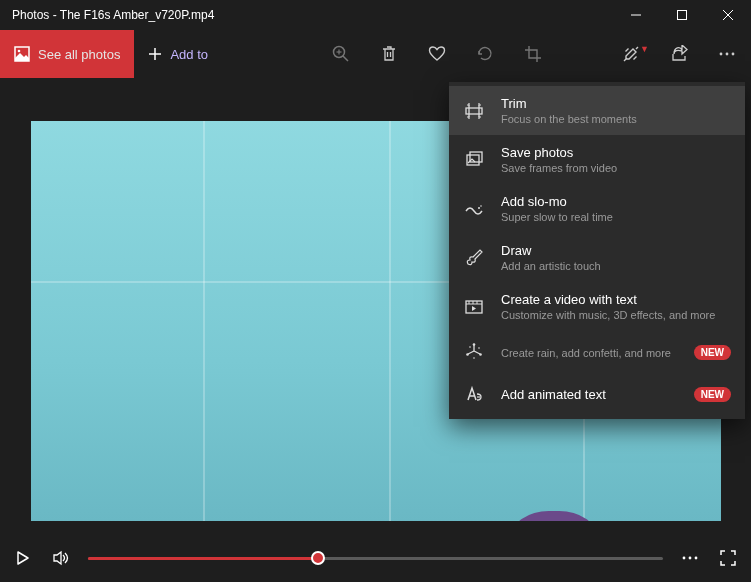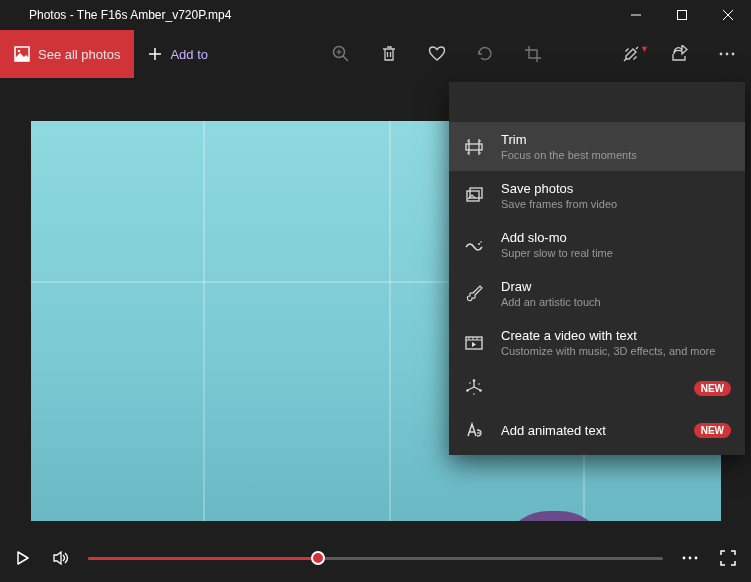--- a/index.html
+++ b/index.html
@@ -1,18 +1,18 @@
 <!DOCTYPE html>
 <html><head>
 <meta charset="utf-8">
 <style>
   * { margin: 0; padding: 0; box-sizing: border-box; font-family: "Segoe UI", sans-serif; }
   body { width: 751px; height: 582px; background: #1e1e1e; overflow: hidden; position: relative; }
   
-  .titlebar { height: 30px; background: #1e1e1e; display: flex; align-items: center; color: #fff; font-size: 12px; margin-left: 17px; }
+  .titlebar { height: 30px; background: #1e1e1e; display: flex; align-items: center; color: #fff; font-size: 12px; }
   .titlebar-title { padding-left: 12px; flex: 1; }
   .win-controls { display: flex; }
   .win-btn { width: 46px; height: 30px; display: flex; align-items: center; justify-content: center; color: #fff; }
   
   .toolbar { height: 48px; background: #1e1e1e; display: flex; align-items: stretch; }
   .see-all { background: #d13438; color: #e5e5e5; display: flex; align-items: center; padding: 0 14px; font-size: 13px; gap: 8px; }
   .add-to { color: #c4b5fd; display: flex; align-items: center; padding: 0 14px; font-size: 13px; gap: 8px; }
   .toolbar-spacer { flex: 1; }
   .tool-icons { display: flex; align-items: center; }
   .tool-btn { width: 48px; height: 48px; display: flex; align-items: center; justify-content: center; color: #ccc; position: relative; }
@@ -31,21 +31,21 @@
   
   
   .g1 { position: absolute; left: 30px; bottom: -10px; }
   
   
   .g2 { position: absolute; right: 30px; bottom: -10px; }
   .g2-hairtop { width:86px; height:60px; background:#6b4a8a; border-radius:44% 44% 0 0; position:absolute; right:94px; top:-20px; }
   
   .dropdown { position: absolute; top: 82px; right: 6px; width: 296px; background: #2b2b2b; box-shadow: 0 8px 24px rgba(0,0,0,0.6); z-index: 100; padding: 4px 0; }
   .dd-item { display: flex; align-items: center; padding: 10px 14px; gap: 16px; color: #fff; position: relative; }
-  .dd-item.sel { background: #3f3f3f; margin-top: 36px; }
+  .dd-item.sel { background: #3f3f3f; }
   .dd-icon { width: 22px; height: 22px; display: flex; align-items: center; justify-content: center; flex-shrink: 0; color: #ddd; }
   .dd-text { flex: 1; }
   .dd-title { font-size: 13px; color: #fff; }
   .dd-sub { font-size: 11px; color: #9a9a9a; margin-top: 2px; }
   .new-badge { background: #d13438; color: #fff; font-size: 10px; font-weight: 600; padding: 2px 7px; border-radius: 9px; }
   
   .player { position: absolute; bottom: 0; left: 0; right: 0; height: 48px; background: #1e1e1e; display: flex; align-items: center; padding: 0 12px; gap: 16px; color: #fff; }
   .progress { flex: 1; height: 3px; background: #5a5a5a; position: relative; border-radius: 2px; }
   .progress-fill { position: absolute; left: 0; top: 0; bottom: 0; width: 40%; background: #d13438; border-radius: 2px; }
   .progress-thumb { position: absolute; left: 40%; top: 50%; width: 14px; height: 14px; background: #d13438; border-radius: 50%; transform: translate(-50%, -50%); border: 2px solid #fff; }
@@ -268,20 +268,21 @@
           <path d="M10 3 L10 9 M10 9 L4 12 M10 9 L16 12" stroke="#ddd" stroke-width="1.3"></path>
           <circle cx="10" cy="2.5" r="1.3" fill="#ddd"></circle>
           <circle cx="3.5" cy="12.5" r="1.3" fill="#ddd"></circle>
           <circle cx="16.5" cy="12.5" r="1.3" fill="#ddd"></circle>
           <circle cx="6" cy="5" r="0.8" fill="#ddd"></circle>
           <circle cx="15" cy="6" r="0.8" fill="#ddd"></circle>
           <circle cx="10" cy="16" r="0.8" fill="#ddd"></circle>
         </svg>
       </div>
     <div class="dd-text">
+        <div class="dd-sub">Create rain, add confetti, and more</div>
       </div>
     <div class="new-badge">NEW</div>
   </div>
   <div class="dd-item">
     <div class="dd-icon">
         <svg width="20" height="20">
           <path d="M4 16 L8 4 L12 16 M5.5 12 L10.5 12" fill="none" stroke="#ddd" stroke-width="1.5"></path>
           <path d="M13 10 Q17 10 17 13 Q17 16 13 16" fill="none" stroke="#ddd" stroke-width="1.3"></path>
           <line x1="13" y1="13" x2="16" y2="13" stroke="#ddd" stroke-width="1.2"></line>
         </svg>

